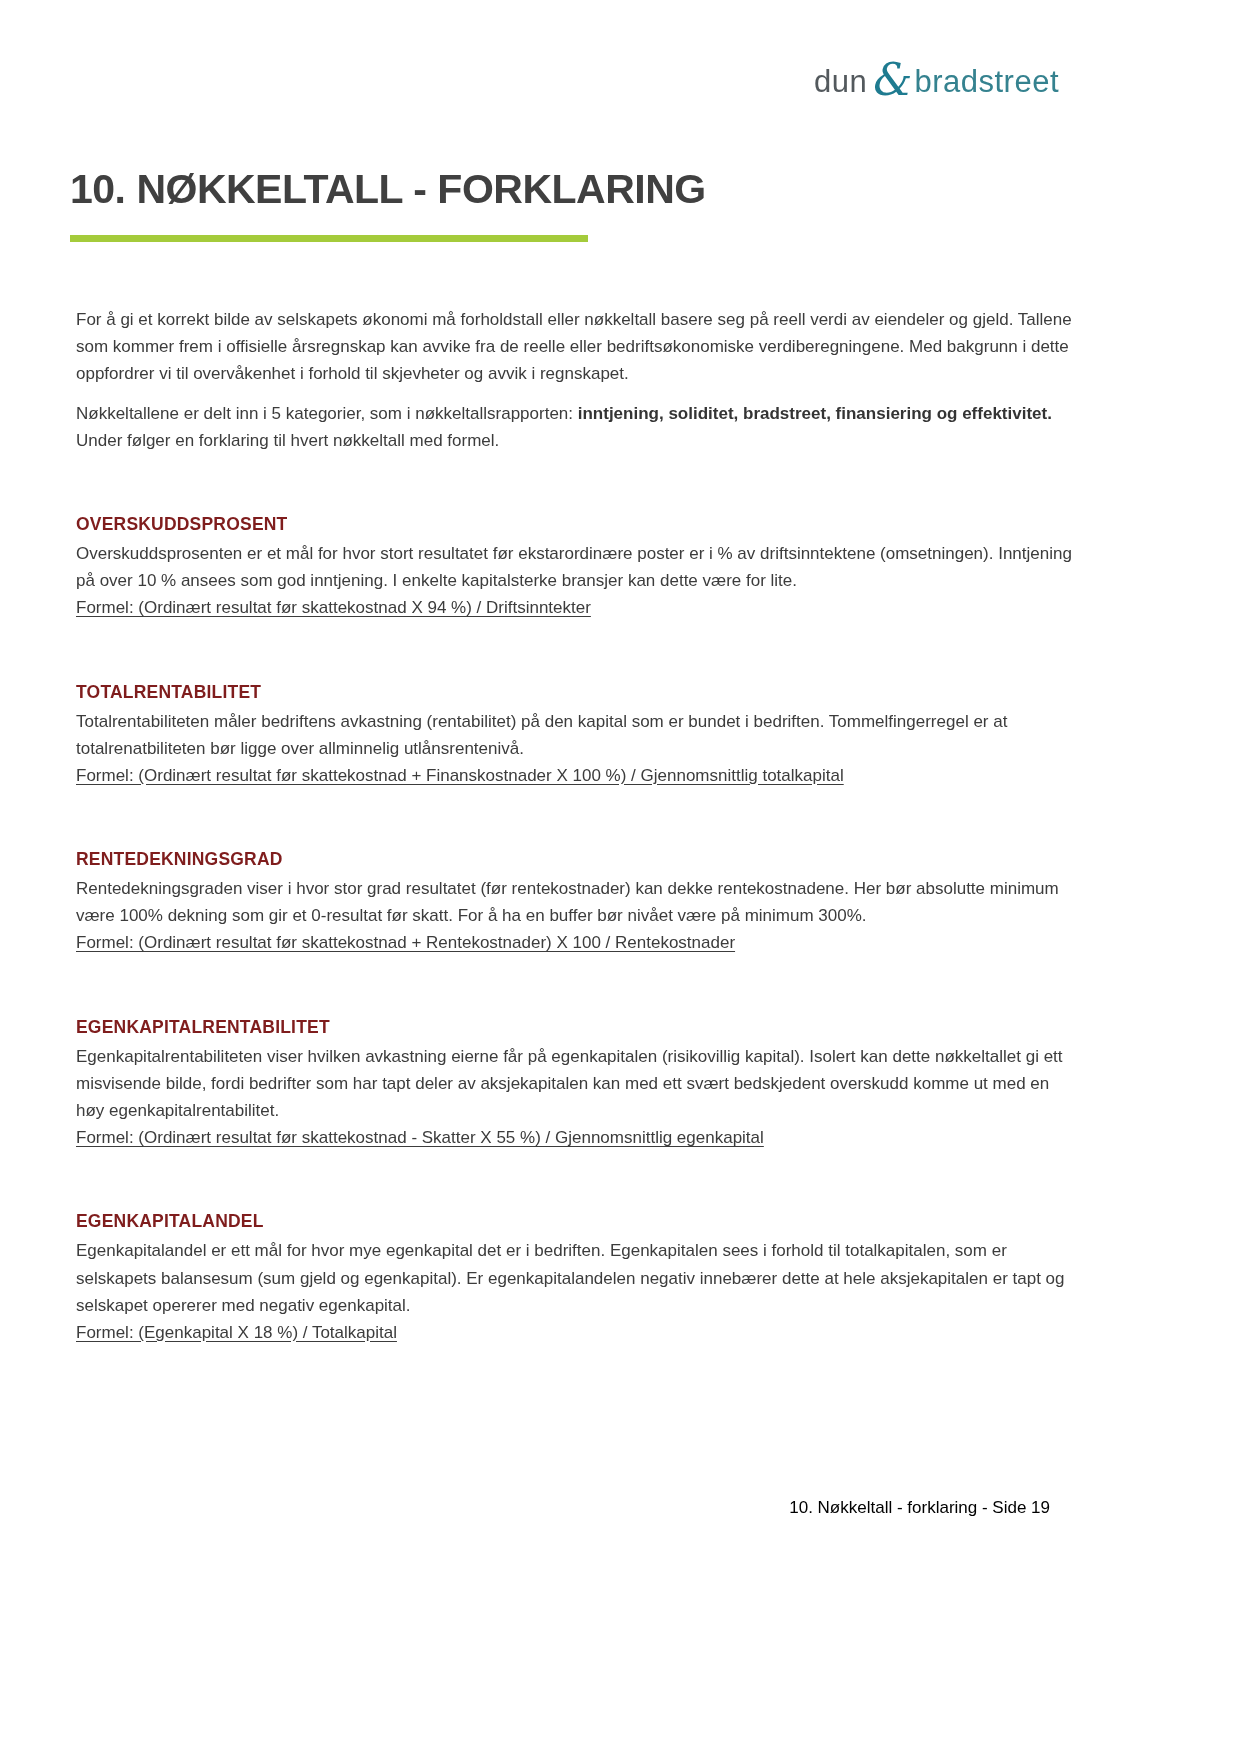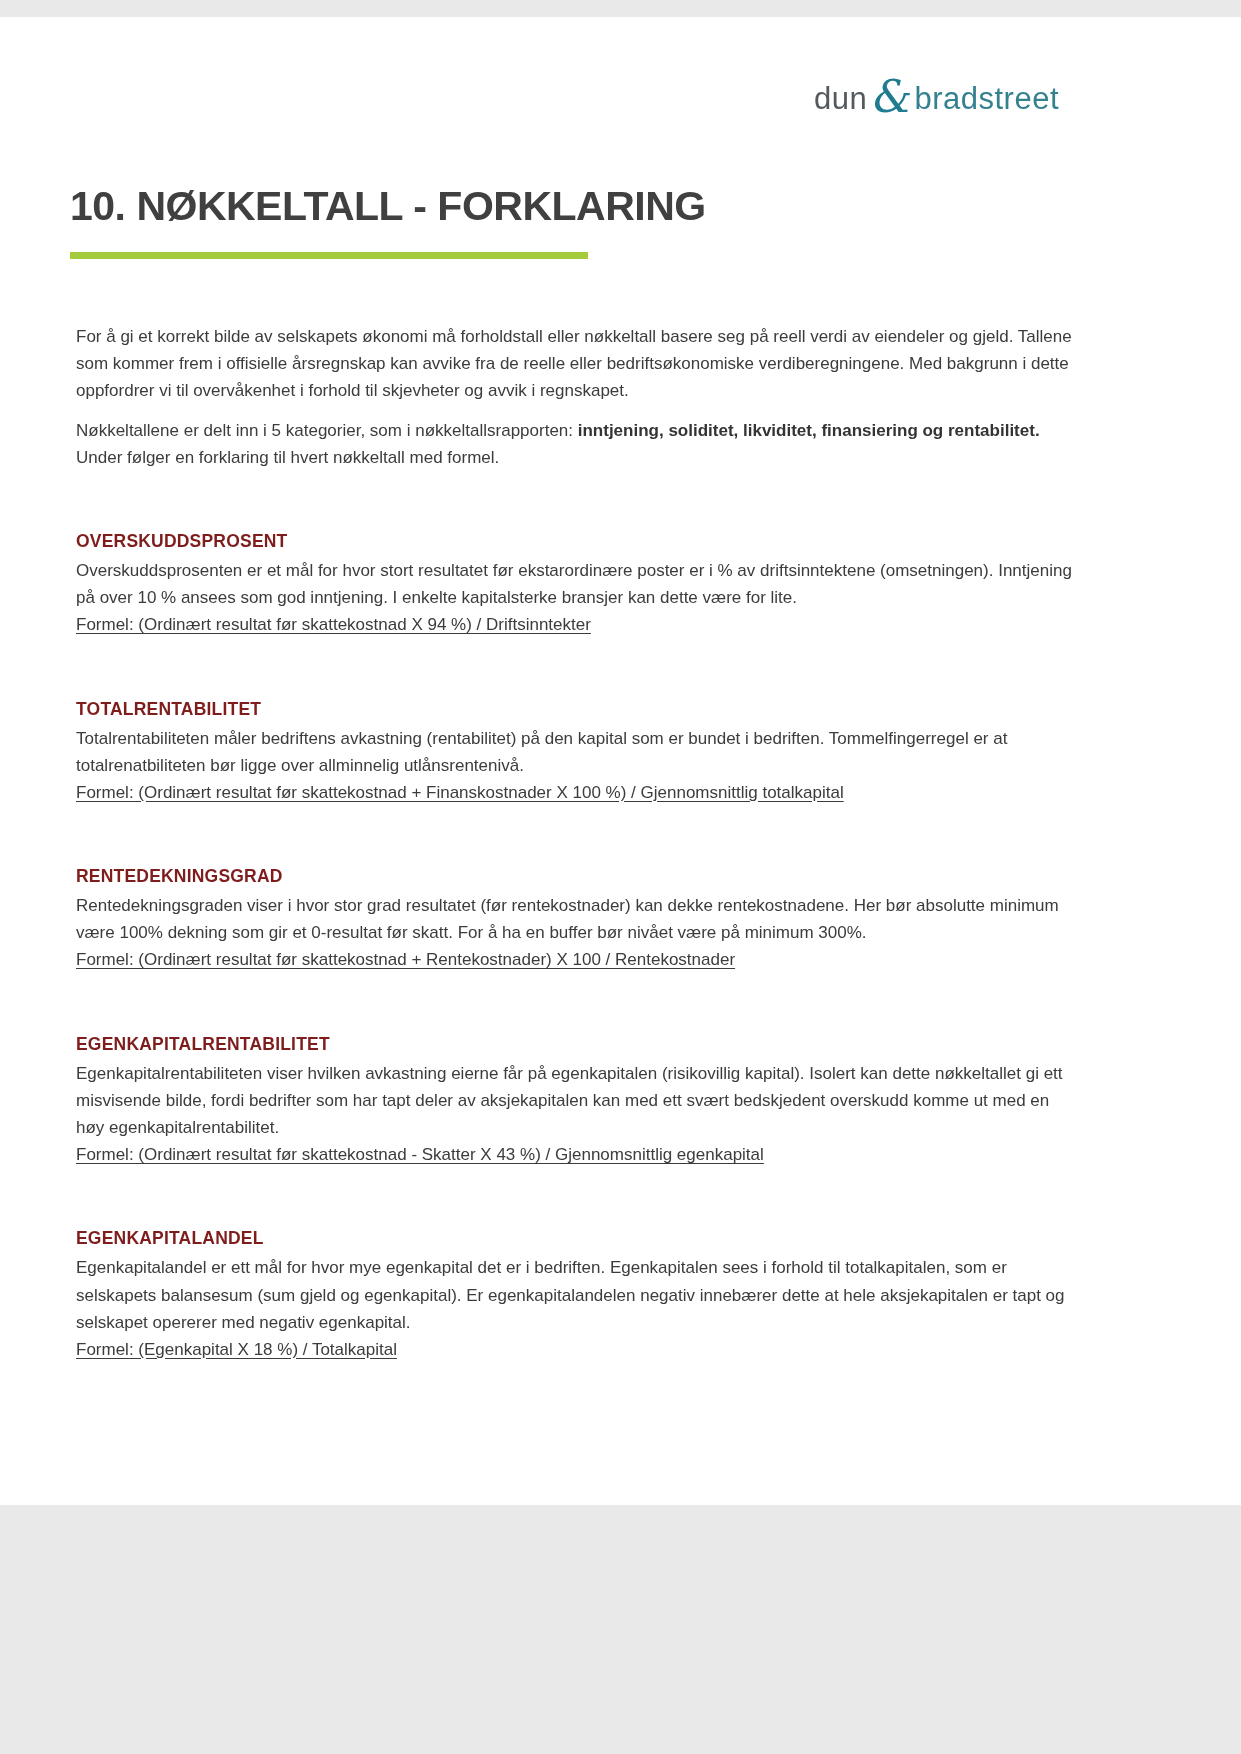--- a/index.html
+++ b/index.html
@@ -4,22 +4,22 @@
 <style>
   html, body {
     margin: 0;
     padding: 0;
     background: #e9e9e9;
     font-family: "Liberation Sans", sans-serif;
   }
   .page {
     position: relative;
     width: 1241px;
-    height: 1488px;
-    margin: 17px auto;
+    height: 1754px;
+    margin: 0 auto;
     background: #ffffff;
     overflow: hidden;
     color: #3c3c3c;
   }
 
   
   .logo {
     position: absolute;
     top: 64px;
     right: 182px;
@@ -129,21 +129,21 @@
 
   <div class="title-block">
     <h1 class="page-title">10. NØKKELTALL - FORKLARING</h1>
     <div class="title-underline" style="background: rgb(164, 203, 59);"></div>
   </div>
 
   <div class="content">
 
     <p class="intro-p1">For å gi et korrekt bilde av selskapets økonomi må forholdstall eller nøkkeltall basere seg på reell verdi av eiendeler og gjeld. Tallene som kommer frem i offisielle årsregnskap kan avvike fra de reelle eller bedriftsøkonomiske verdiberegningene. Med bakgrunn i dette oppfordrer vi til overvåkenhet i forhold til skjevheter og avvik i regnskapet.</p>
 
-    <p class="intro-p2"><span>Nøkkeltallene er delt inn i 5 kategorier, som i nøkkeltallsrapporten: </span><b>inntjening, soliditet, likviditet, finansiering og rentabilitet.</b><span> Under følger en forklaring til hvert nøkkeltall med formel.</span></p>
+    <p class="intro-p2"><span>Nøkkeltallene er delt inn i 5 kategorier, som i nøkkeltallsrapporten: </span><b>inntjening, soliditet, bradstreet, finansiering og effektivitet.</b><span> Under følger en forklaring til hvert nøkkeltall med formel.</span></p>
 
     <div class="section">
       <h2>OVERSKUDDSPROSENT</h2>
       <p>Overskuddsprosenten er et mål for hvor stort resultatet før ekstarordinære poster er i % av driftsinntektene (omsetningen). Inntjening på over 10 % ansees som god inntjening. I enkelte kapitalsterke bransjer kan dette være for lite.</p>
       <p class="formula">Formel: (Ordinært resultat før skattekostnad X 94 %) / Driftsinntekter</p>
     </div>
 
     <div class="section">
       <h2>TOTALRENTABILITET</h2>
       <p>Totalrentabiliteten måler bedriftens avkastning (rentabilitet) på den kapital som er bundet i bedriften. Tommelfingerregel er at totalrenatbiliteten bør ligge over allminnelig utlånsrentenivå.</p>
@@ -152,21 +152,21 @@
 
     <div class="section">
       <h2>RENTEDEKNINGSGRAD</h2>
       <p>Rentedekningsgraden viser i hvor stor grad resultatet (før rentekostnader) kan dekke rentekostnadene. Her bør absolutte minimum være 100% dekning som gir et 0-resultat før skatt. For å ha en buffer bør nivået være på minimum 300%.</p>
       <p class="formula">Formel: (Ordinært resultat før skattekostnad + Rentekostnader) X 100 / Rentekostnader</p>
     </div>
 
     <div class="section">
       <h2>EGENKAPITALRENTABILITET</h2>
       <p>Egenkapitalrentabiliteten viser hvilken avkastning eierne får på egenkapitalen (risikovillig kapital). Isolert kan dette nøkkeltallet gi ett misvisende bilde, fordi bedrifter som har tapt deler av aksjekapitalen kan med ett svært bedskjedent overskudd komme ut med en høy egenkapitalrentabilitet.</p>
-      <p class="formula">Formel: (Ordinært resultat før skattekostnad - Skatter X 43 %) / Gjennomsnittlig egenkapital</p>
+      <p class="formula">Formel: (Ordinært resultat før skattekostnad - Skatter X 55 %) / Gjennomsnittlig egenkapital</p>
     </div>
 
     <div class="section">
       <h2>EGENKAPITALANDEL</h2>
       <p>Egenkapitalandel er ett mål for hvor mye egenkapital det er i bedriften. Egenkapitalen sees i forhold til totalkapitalen, som er selskapets balansesum (sum gjeld og egenkapital). Er egenkapitalandelen negativ innebærer dette at hele aksjekapitalen er tapt og selskapet opererer med negativ egenkapital.</p>
       <p class="formula">Formel: (Egenkapital X 18 %) / Totalkapital</p>
     </div>
 
   </div>
 

